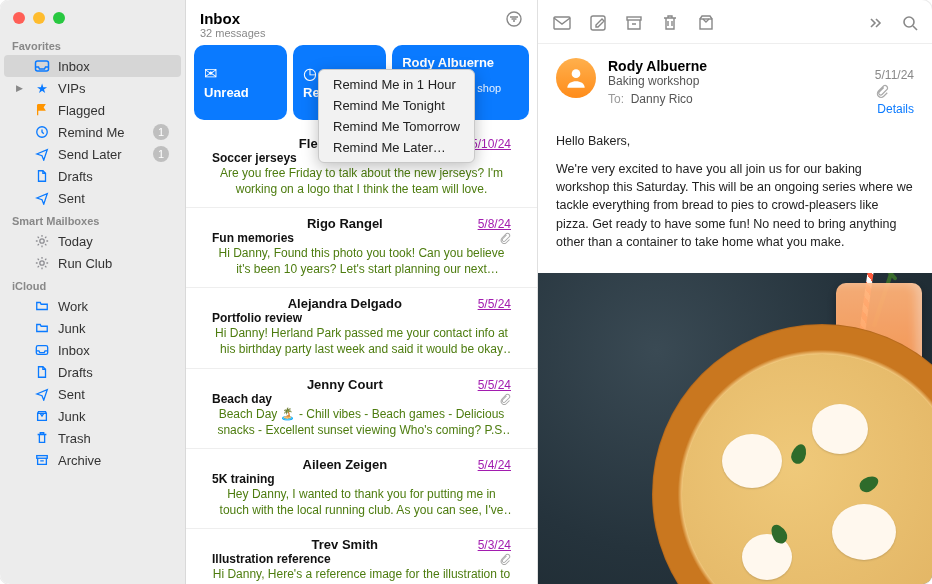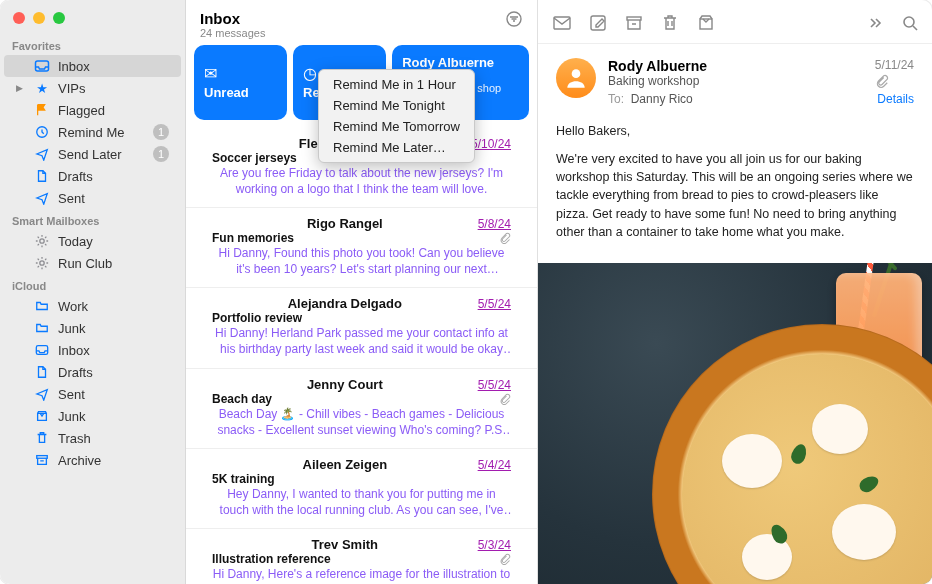--- a/index.html
+++ b/index.html
@@ -38,37 +38,37 @@
 
 .context-menu { position: absolute; top: 24px; left: 132px; background: #f2f2f2; border: 1px solid #c9c9c9; border-radius: 6px; box-shadow: 0 4px 16px rgba(0,0,0,.25); font-size: 13px; color: #222; z-index: 50; padding: 4px 0; }
 .context-menu div { padding: 3px 14px; white-space: nowrap; cursor: default; }
 
 .msg { padding: 8px 26px 10px; border-bottom: 1px solid #eee; font-size: 12px; cursor: default; text-align: center; }
 .msg .row1 { display: flex; align-items: baseline; }
 .msg .sender { font-weight: 700; font-size: 13px; color: #111; flex: 1; }
 .msg .date { font-size: 12px; color: #a21caf; text-decoration: underline; }
 .msg .subject { font-weight: 600; font-size: 12px; color: #111; display: flex; align-items: center; }
 .msg .attach { margin-left: auto; color: #aaa; font-size: 12px; }
-.msg .preview { color: #8b5cf6; font-size: 12px; line-height: 1.35; display: -webkit-box; -webkit-line-clamp: 2; -webkit-box-orient: vertical; overflow: hidden; }
+.msg .preview { color: #4d7c0f; font-size: 12px; line-height: 1.35; display: -webkit-box; -webkit-line-clamp: 2; -webkit-box-orient: vertical; overflow: hidden; }
 
 
 .reader { flex: 1; display: flex; flex-direction: column; }
 .toolbar { height: 44px; display: flex; align-items: center; padding: 0 14px; gap: 18px; color: #888; border-bottom: 1px solid #eee; }
 .toolbar .grp { display: flex; gap: 18px; }
 .toolbar .spacer { flex: 1; }
 .toolbar .icn { width: 18px; height: 18px; cursor: default; }
 
 .msg-header { padding: 14px 18px 10px; display: flex; gap: 12px; }
 .avatar { width: 40px; height: 40px; border-radius: 50%; background: linear-gradient(#ffb04d,#ff8c1a); display: flex; align-items: center; justify-content: center; color: #fff; }
 .hdr-main { flex: 1; }
 .hdr-main .from { font-weight: 700; font-size: 14px; }
 .hdr-main .subj { font-size: 12px; color: #555; }
 .hdr-main .to { font-size: 12px; color: #555; margin-top: 4px; }
 .hdr-main .to .lbl { color: #999; }
-.hdr-right { text-align: right; font-size: 12px; }
+.hdr-right { text-align: right; font-size: 12px; margin-top: 10px; }
 .hdr-right .date { color: #888; }
 .hdr-right .att { color: #aaa; margin-top: 2px; }
 .hdr-right .details { color: #0a7aff; margin-top: 4px; cursor: default; }
 
 .body-text { padding: 6px 18px 12px; font-size: 12.5px; color: #222; line-height: 1.45; }
 .body-text p { margin-bottom: 10px; }
 
 .image-area { flex: 1; position: relative; overflow: hidden; background: radial-gradient(circle at 30% 25%, #3a4a54 0%, #25333c 55%, #1b272e 100%); }
 
 .pizza { position: absolute; right: -60px; bottom: -80px; width: 340px; height: 340px; border-radius: 50%; background: radial-gradient(circle at 50% 50%, #f6d28a 0 58%, #c9771f 60% 70%, #7a3d0d 72% 100%); box-shadow: inset 0 0 0 32px rgba(122,61,13,.0); }
@@ -260,21 +260,21 @@
         </svg>
       </span>
       <span class="lbl">Archive</span>
     </div>
 </div>
 
 <div class="msglist">
   <div class="list-header">
     <div>
       <h1>Inbox</h1>
-      <div class="sub">24 messages</div>
+      <div class="sub">32 messages</div>
     </div>
     <div class="filter-btn">
       <svg width="18" height="18" viewBox="0 0 18 18" fill="none" stroke="currentColor" stroke-width="1.4">
           <circle cx="9" cy="9" r="7"></circle>
           <path d="M5 7h8M6.5 9h5M8 11h2"></path>
         </svg>
     </div>
   </div>
 
   <div class="cards">

